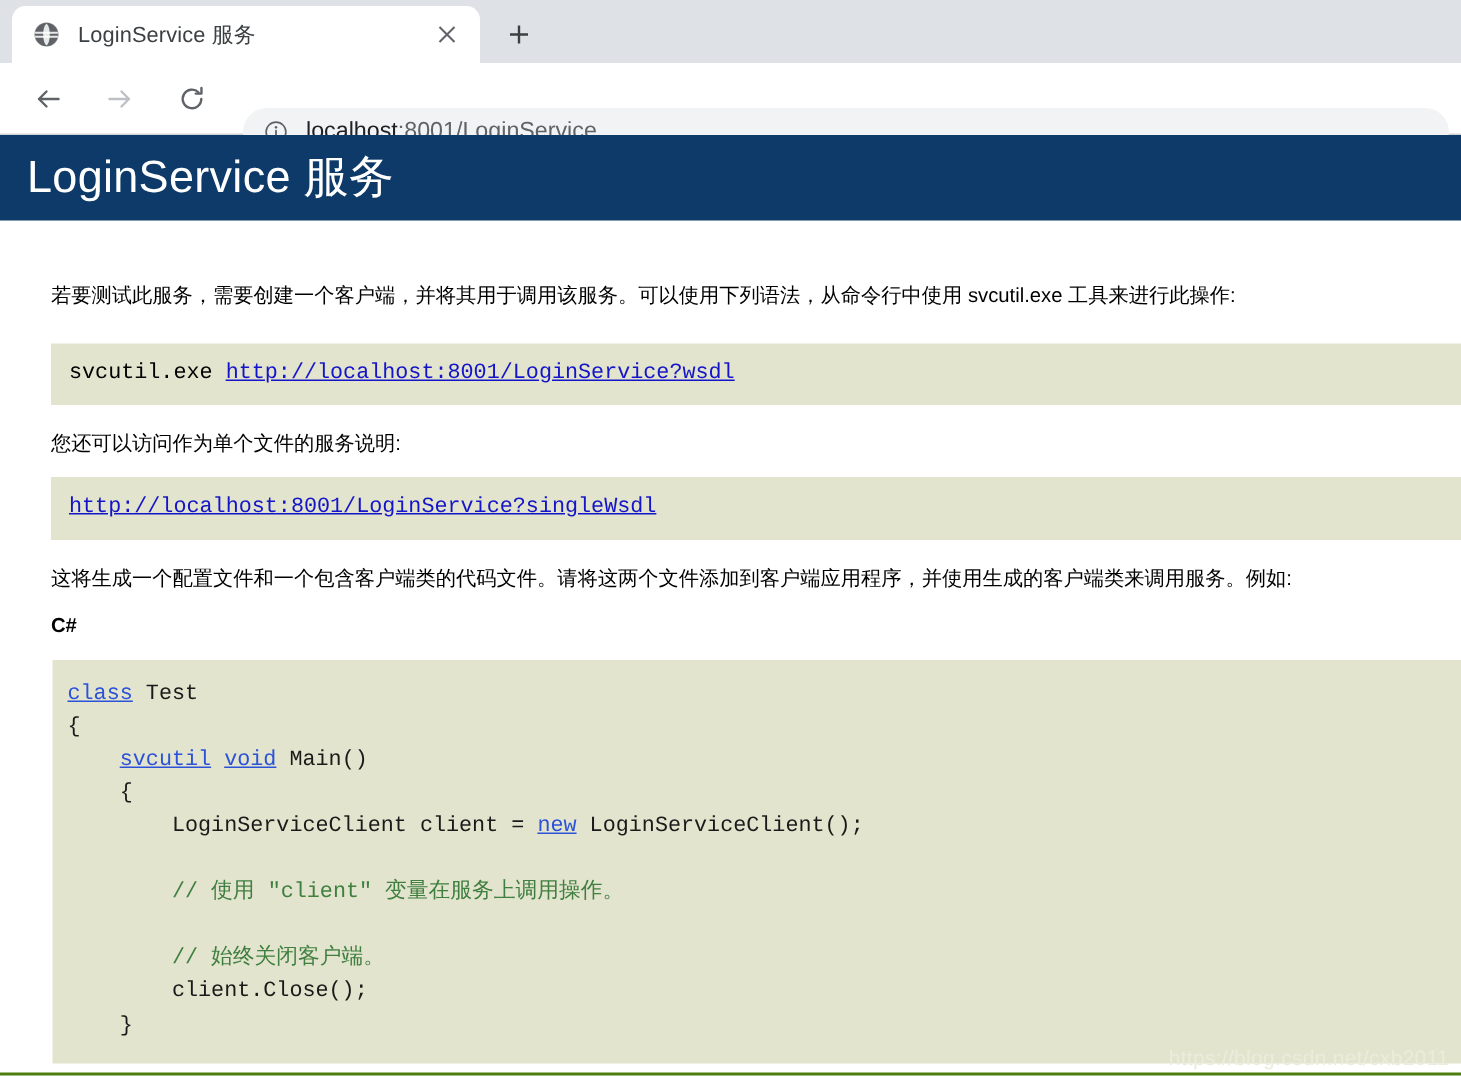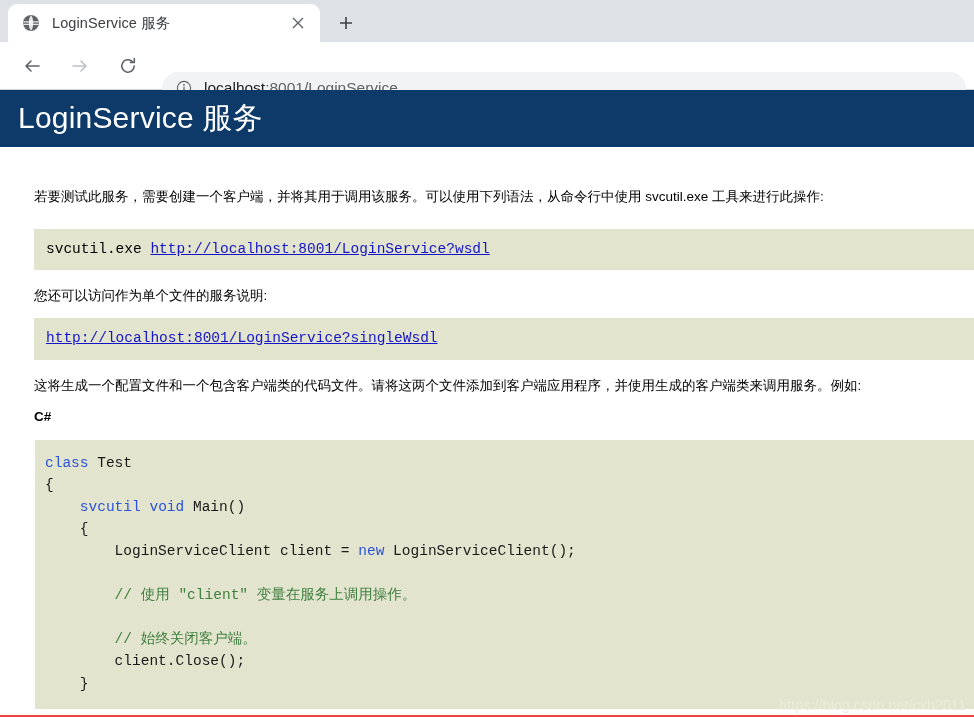--- a/index.html
+++ b/index.html
@@ -14,21 +14,21 @@
     font-family: "Liberation Sans", sans-serif;
     -webkit-font-smoothing: antialiased;
   }
 
   
   .browser {
     width: 974px;
     height: 717px;
     position: relative;
     overflow: hidden;
-    background: #ef4444;
+    background: #4d7c0f;
   }
   .tabstrip {
     height: 42px;
     background: #dee1e6;
     display: flex;
     align-items: flex-end;
     padding-left: 8px;
     box-sizing: border-box;
     position: relative;
   }
@@ -184,21 +184,21 @@
     color: #1414c8;
     text-decoration: underline;
   }
   .lang-label {
     font-size: 13.5px;
     font-weight: bold;
     color: #000000;
     padding-left: 34px;
     margin: 0;
   }
-  .kw { color: #2b52d8; }
+  .kw { color: #2b52d8; text-decoration: underline; }
   .cmt { color: #3f7f3f; }
 
   .code-sample {
     background: #e3e4ce;
     margin-left: 35px;
     padding: 12px 0 14px 10px;
     font-family: "Liberation Mono", "DejaVu Sans Mono", monospace;
     font-size: 14.5px;
     line-height: 1.52;
     color: #1a1a1a;

